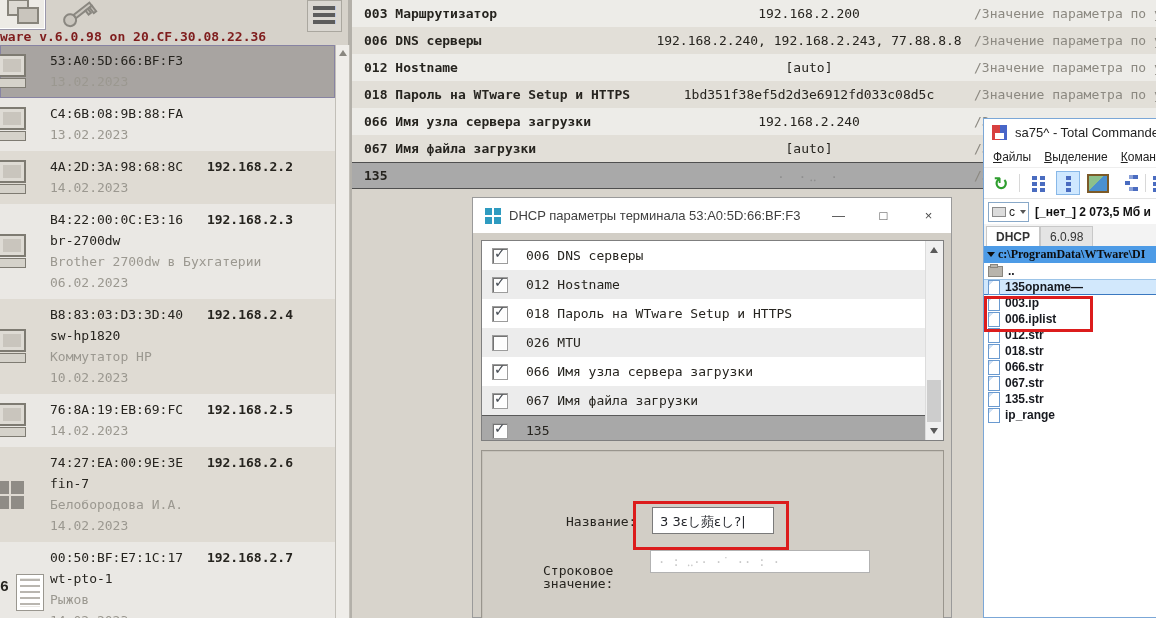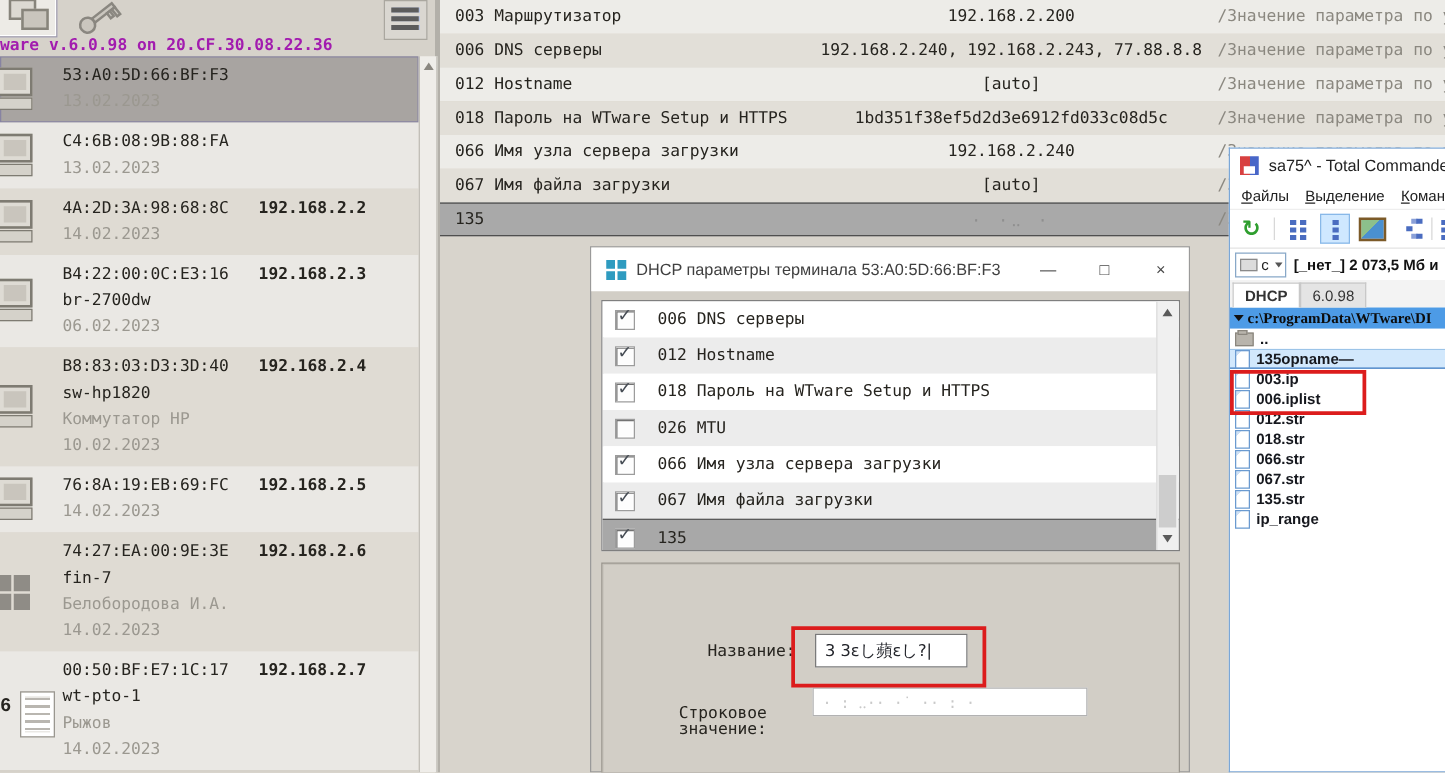--- a/index.html
+++ b/index.html
@@ -15,21 +15,21 @@
      border:1px solid #9b98ab;box-shadow:inset -1px -1px 0 #ffffff;}
   .mini-pc{position:absolute;width:18px;height:13px;background:#dcd9d2;border:2px solid #87847b;}
   .mini-pc.a{left:20px;top:6px;}
   .mini-pc.b{left:30px;top:14px;background:#c9c5bd;}
   #sb-key-btn{position:absolute;left:52px;top:-4px;width:52px;height:36px;}
   #sb-menu-btn{position:absolute;left:307px;top:0px;width:33px;height:30px;background:#dad7d1;
      border:1px solid #aaa79f;}
   #sb-menu-btn .bar{position:absolute;left:5px;width:22px;height:4px;background:#5c5c5c;
      box-shadow:1px 0 0 #b8c4e0;}
   #sb-menu-btn .bar:nth-child(1){top:5px}#sb-menu-btn .bar:nth-child(2){top:12px}#sb-menu-btn .bar:nth-child(3){top:19px}
-  #sb-title{position:absolute;left:0px;top:29px;font-weight:bold;font-size:13px;color:#a21caf;
+  #sb-title{position:absolute;left:0px;top:29px;font-weight:bold;font-size:13px;color:#7f1d1d;
      white-space:nowrap;}
 
   #term-list{position:absolute;left:0;top:45px;width:335px;bottom:0;overflow:hidden;}
   .term-item{position:relative;padding:5px 4px 6px 50px;}
   .term-item:nth-child(odd){background:#dfdbd3;}
   .term-item:nth-child(even){background:#eae8e4;}
   .term-item.sel{background:#a8a4a1;box-shadow:inset 0 0 0 1px #8783a2;}
   .t-line{line-height:21px;font-size:13px;color:#26241f;white-space:nowrap;}
   .t-ip{font-weight:bold;margin-left:16px;}
   .t-desc,.t-date{color:#9b9890;}
@@ -53,21 +53,21 @@
      border-left:4px solid transparent;border-right:4px solid transparent;border-bottom:6px solid #8a8780;}
 
   
   #main{position:absolute;left:348px;top:0;width:808px;height:618px;background:#d8d4cc;z-index:1;
      border-left:4px solid #b3b0a9;box-sizing:border-box;}
   .p-row{display:flex;height:27px;align-items:center;font-size:13px;color:#26241f;white-space:nowrap;}
   .p-row:nth-child(odd){background:#edece8;}
   .p-row:nth-child(even){background:#e2dfd8;}
   .p-row.sel{background:#a9a9a9;border-top:1px solid #4f4f4f;border-bottom:1px solid #4f4f4f;
      height:25px;box-sizing:content-box;}
-  .p-name{flex:0 0 280px;padding-left:12px;overflow:hidden;}
+  .p-name{flex:0 0 280px;padding-left:12px;overflow:hidden;font-weight:bold;}
   .p-val{flex:0 0 330px;text-align:center;overflow:hidden;}
   .p-row.sel .p-val{color:#8f8f8f;letter-spacing:3px;}
   .p-comment{flex:1 1 auto;color:#8b8880;overflow:hidden;}
 
   
   #dialog{position:absolute;left:472px;top:197px;width:480px;height:421px;background:#d2cec6;
      border:1px solid #9a9a9a;box-sizing:border-box;z-index:5;}
   #dlg-title{height:35px;background:#ffffff;display:flex;align-items:center;}
   #dlg-icon{width:7px;height:7px;margin-left:12px;background:#2e9bc0;position:relative;
      box-shadow:9px 0 0 #2e9bc0,0 9px 0 #2e9bc0,9px 9px 0 #2e9bc0;margin-right:9px;margin-bottom:9px;}
@@ -282,20 +282,21 @@
         <div class="term-item v-computer">
           <span class="term-icon">
 
             <span class="ico"></span>
           </span>
           <div class="t-line">
             <span class="t-mac">B4:22:00:0C:E3:16</span>
             <span class="t-ip">192.168.2.3</span>
           </div>
           <div class="t-line">br-2700dw</div>
+          <div class="t-line t-desc">Brother 2700dw в Бухгатерии</div>
           <div class="t-line t-date">06.02.2023</div>
         </div>
 
         <div class="term-item v-computer">
           <span class="term-icon">
 
             <span class="ico"></span>
           </span>
           <div class="t-line">
             <span class="t-mac">B8:83:03:D3:3D:40</span>

